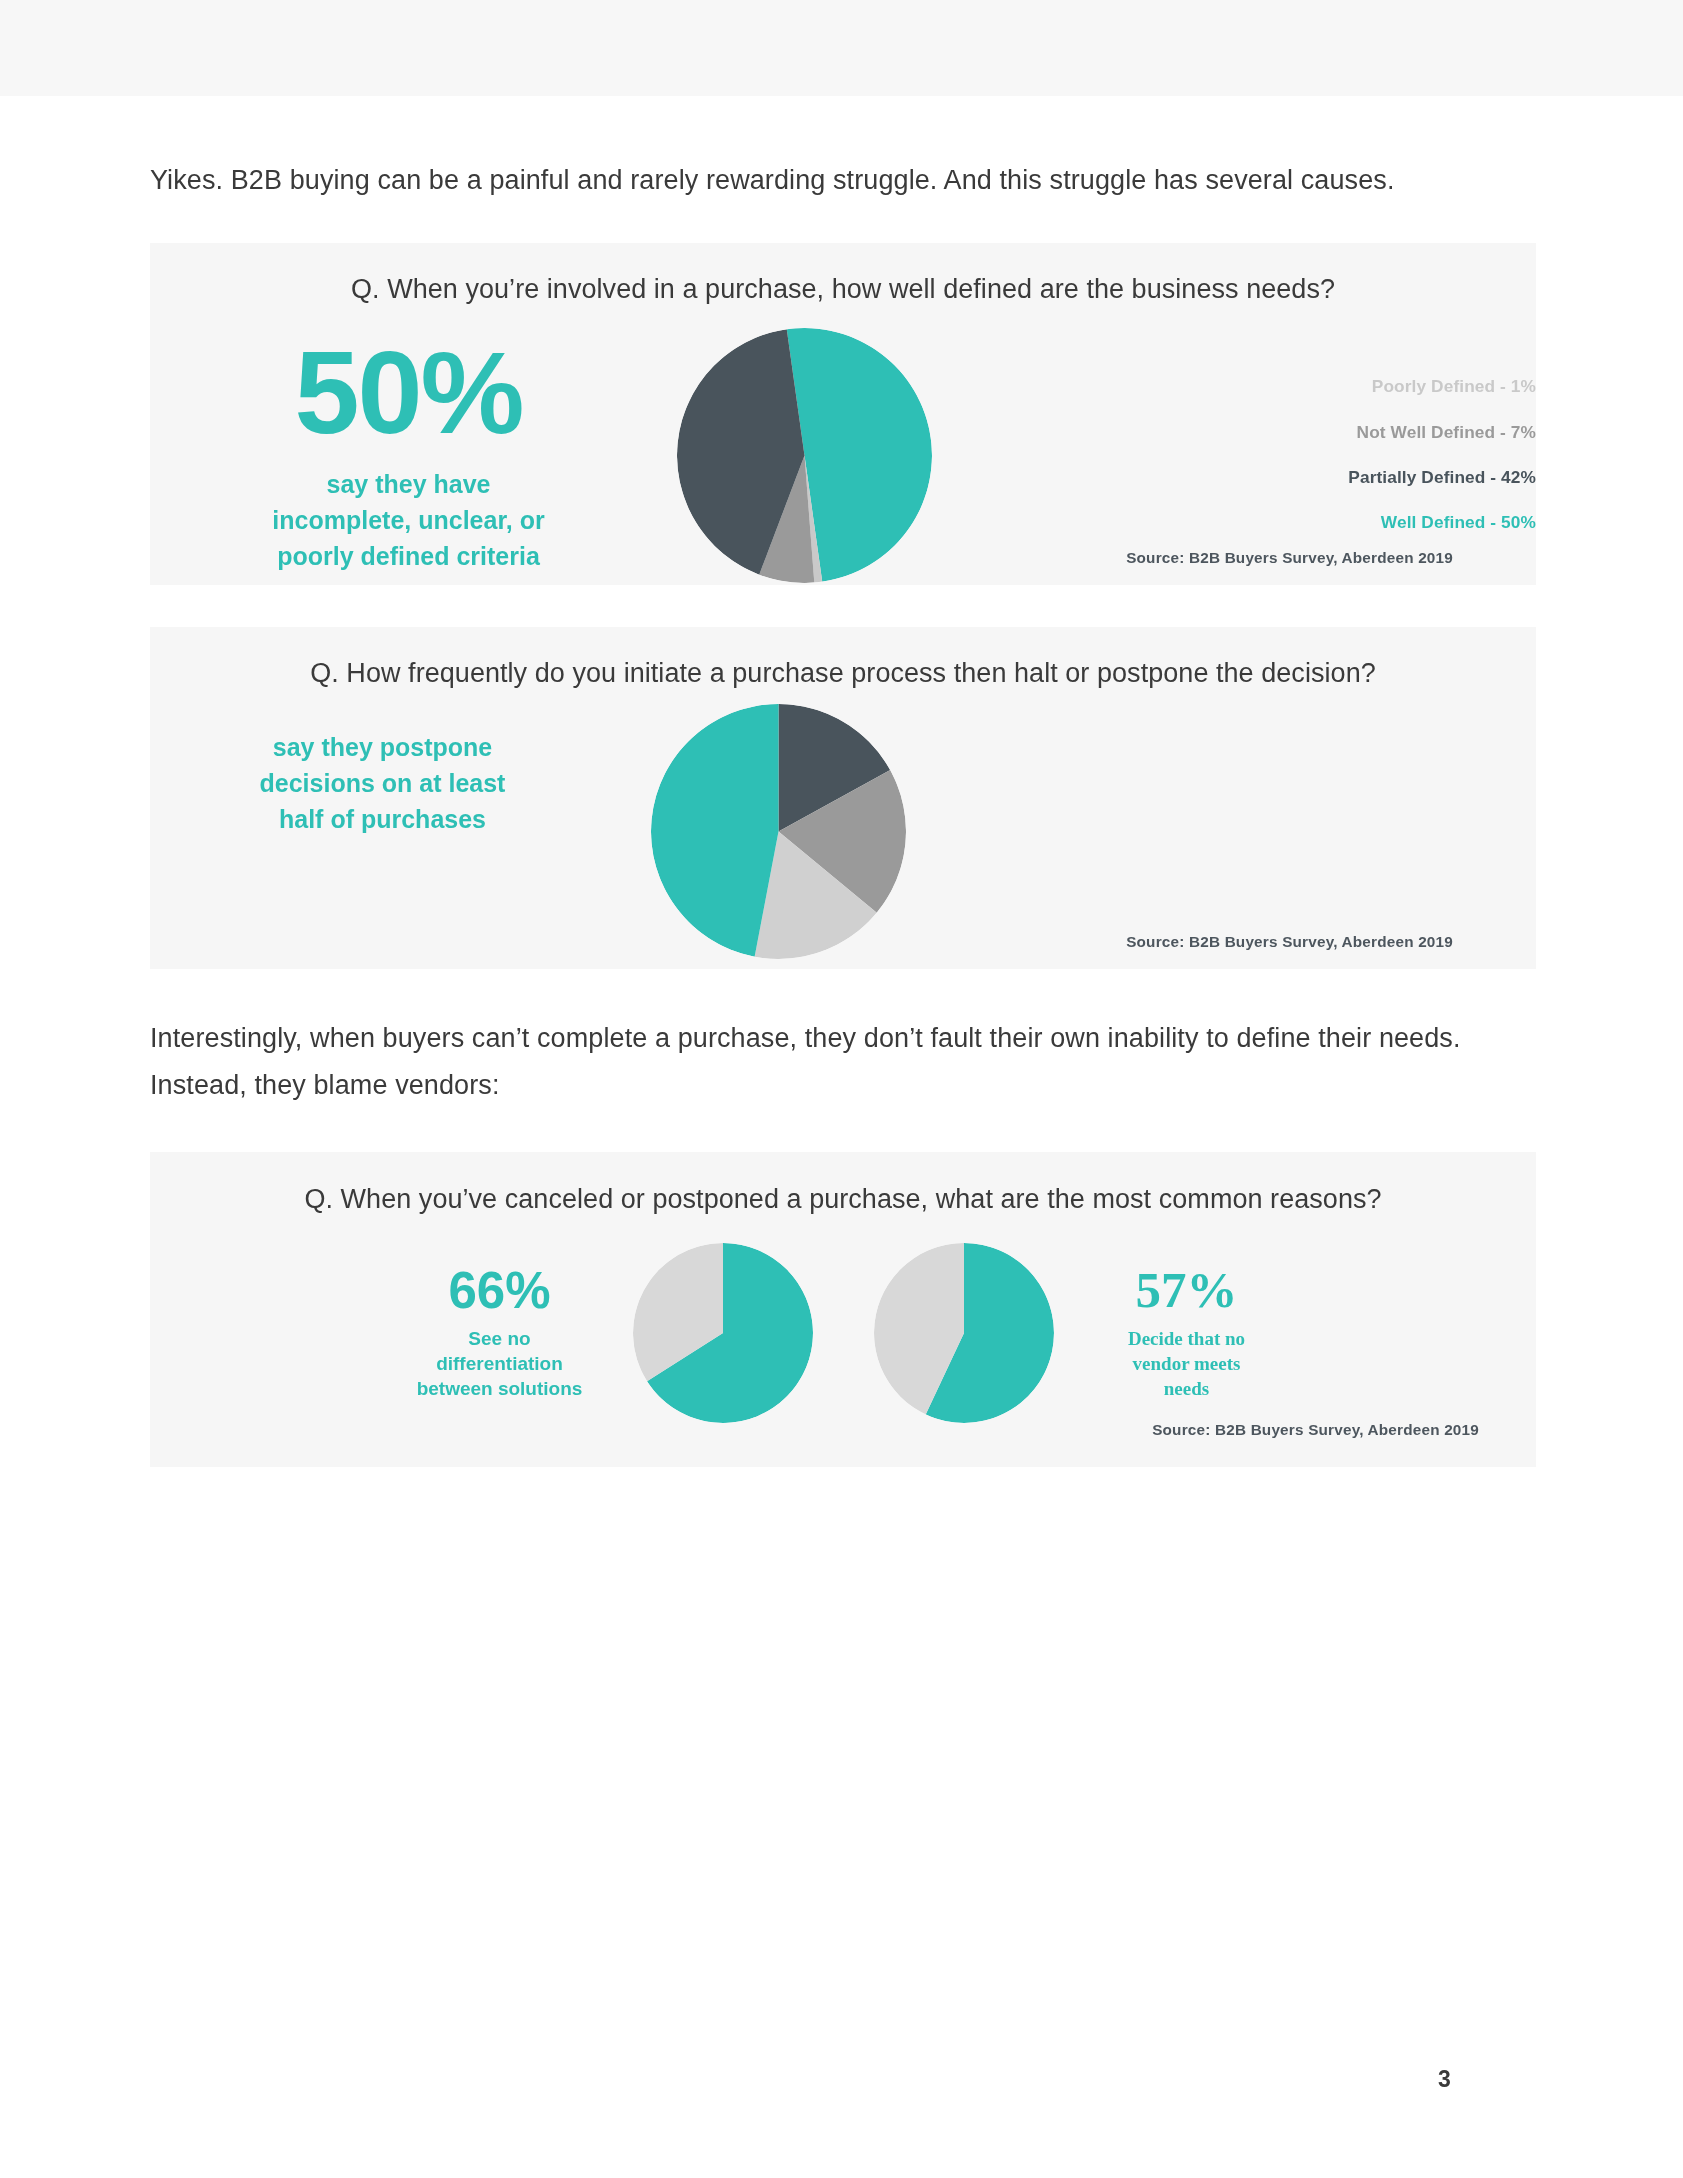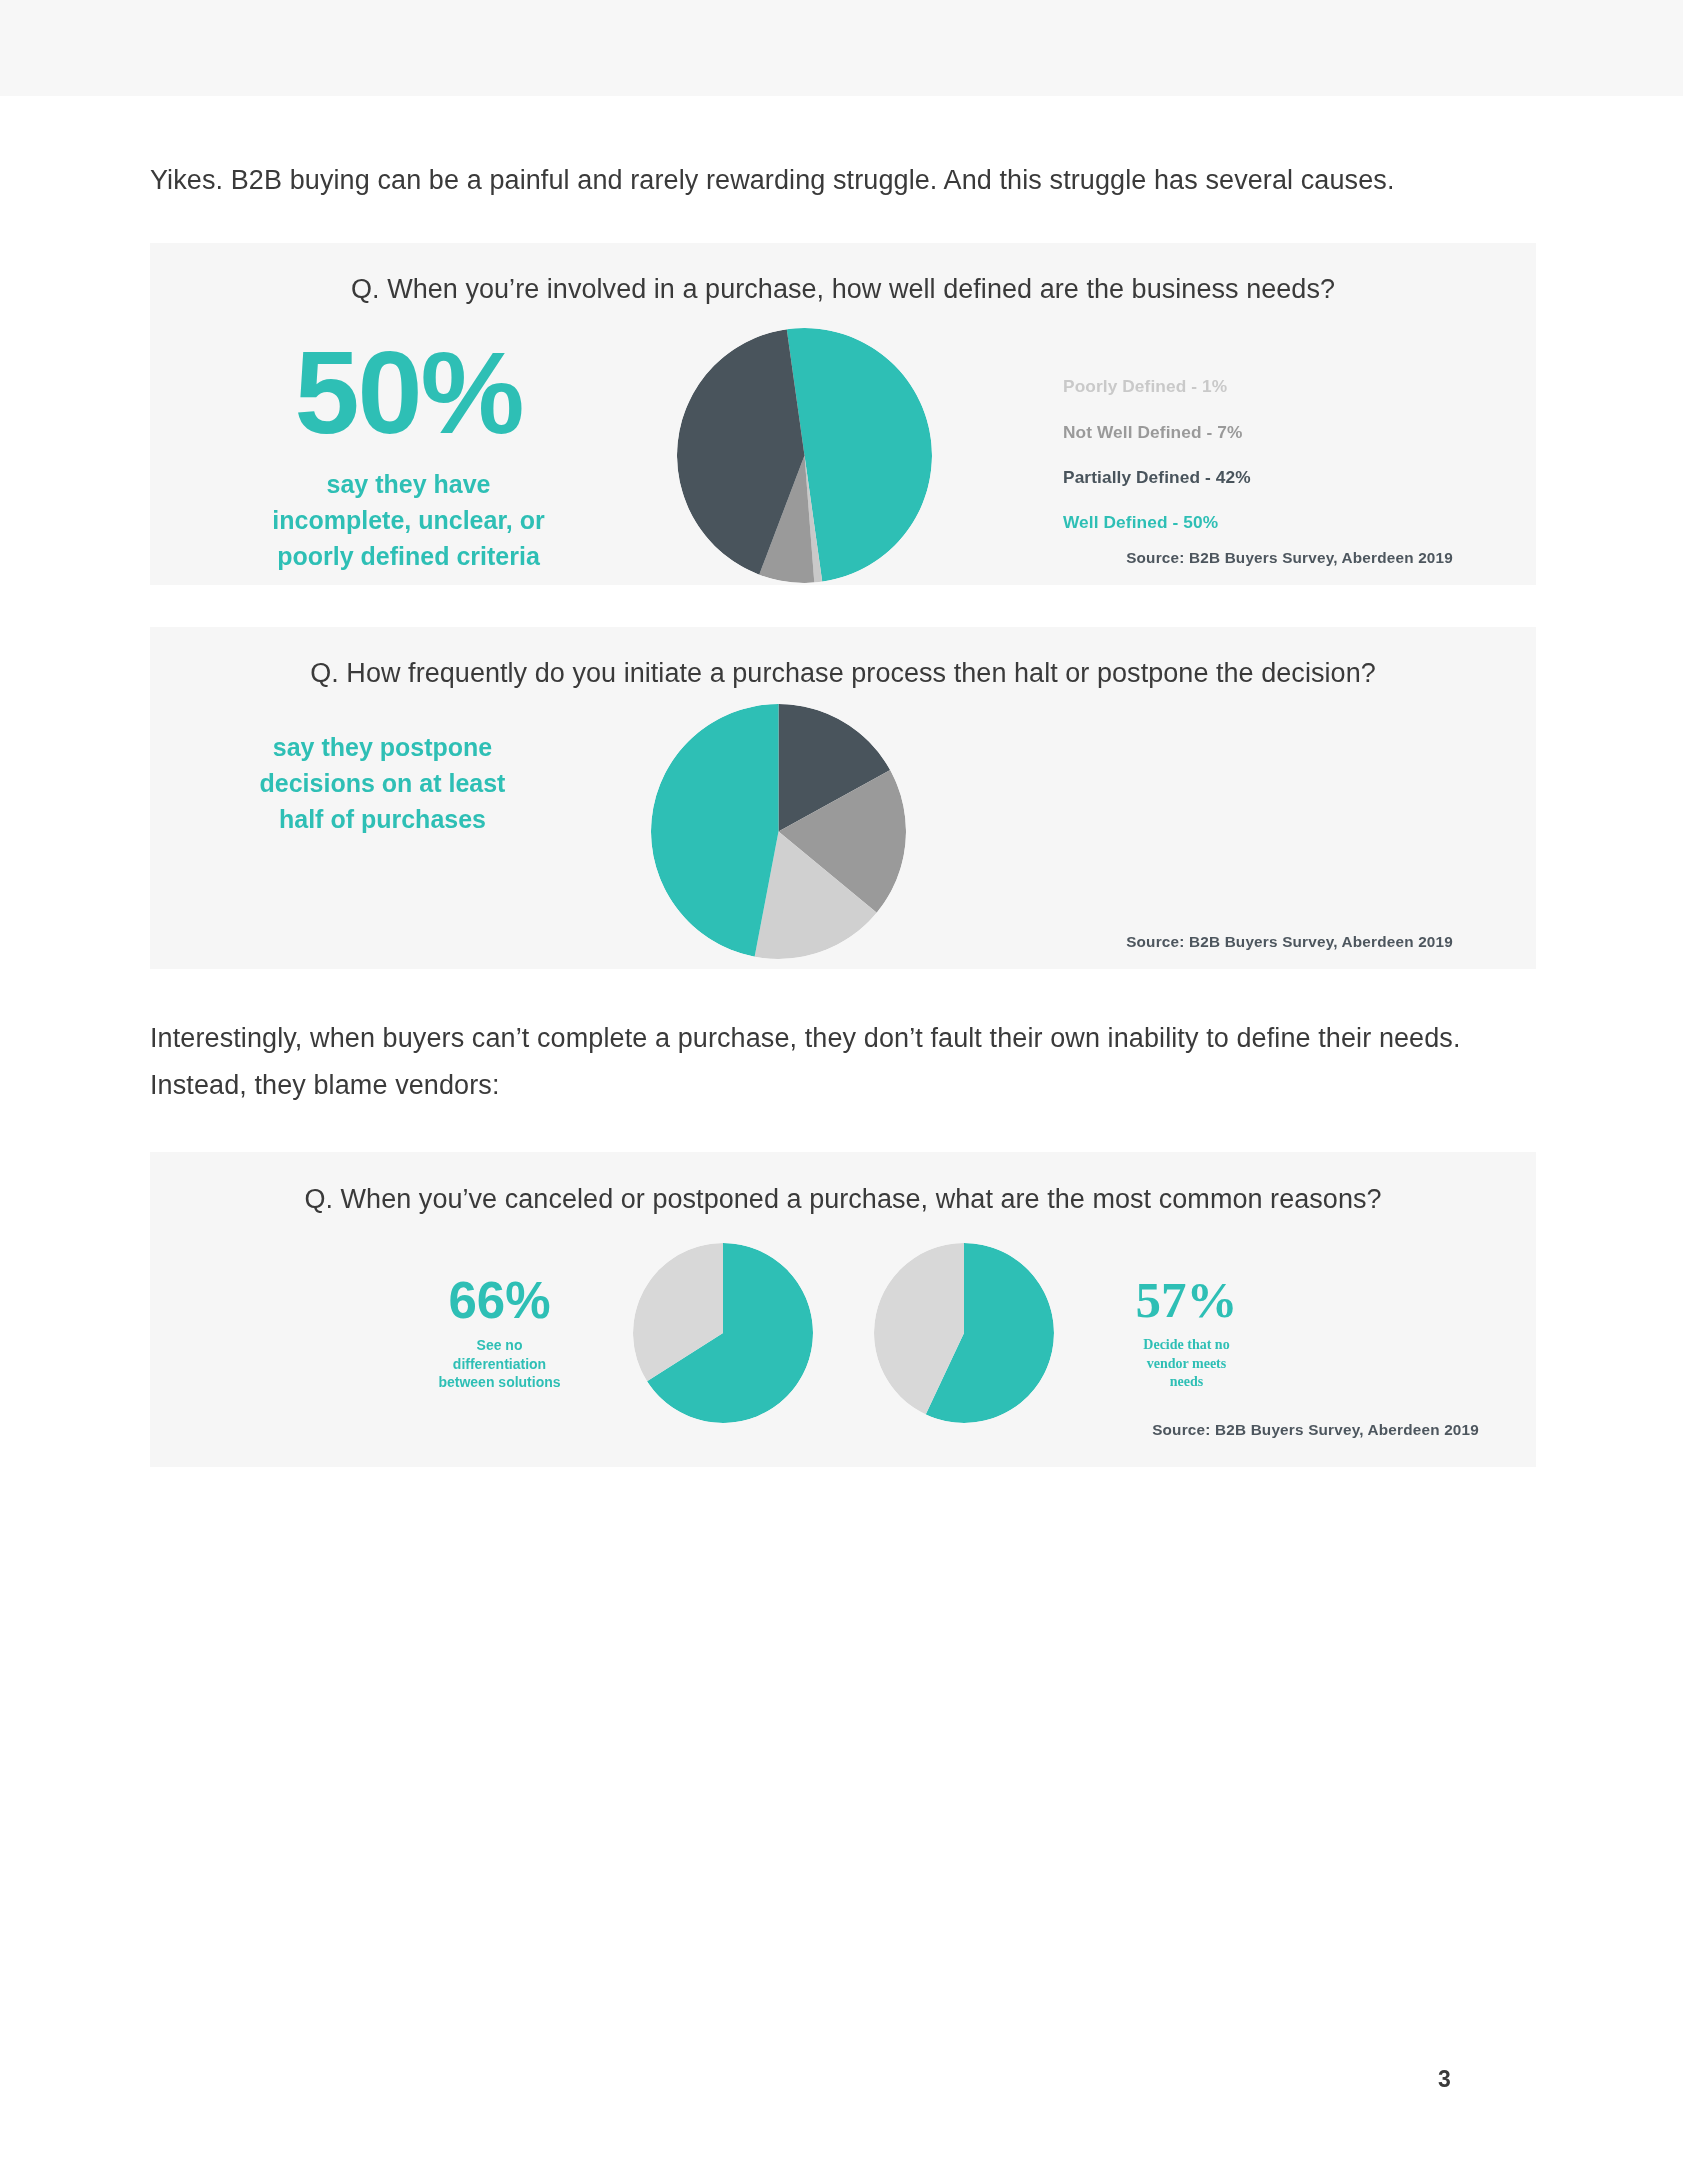--- a/index.html
+++ b/index.html
@@ -85,21 +85,21 @@
   }
   .stat-caption {
     font-size: 25px;
     font-weight: bold;
     color: #2ebfb5;
     line-height: 1.43;
     margin-top: 16px;
   }
 
   
-  .legend { list-style: none; margin: 0; padding: 0; }
+  .legend { list-style: none; margin: 0; padding: 0; text-align: right; }
   .legend li {
     font-size: 17.3px;
     font-weight: bold;
     line-height: 1;
     margin-bottom: 28px;
     white-space: nowrap;
     letter-spacing: 0.1px;
   }
   .legend li:last-child { margin-bottom: 0; }
 
@@ -151,21 +151,21 @@
     align-items: center;
   }
   .mini-stat { text-align: center; width: 198px; }
   .mini-number {
     font-size: 51px;
     font-weight: bold;
     color: #2ebfb5;
     line-height: 1;
   }
   .mini-caption {
-    font-size: 14px;
+    font-size: 19px;
     font-weight: bold;
     color: #2ebfb5;
     line-height: 1.32;
     margin-top: 10px;
   }
   .pie-mini { width: 180px; height: 180px; }
   .gap-left { margin-right: 34px; }
   .gap-right { margin-left: 34px; font-family: Liberation Serif, serif; }
   .unit-spacer { width: 61px; }
 

